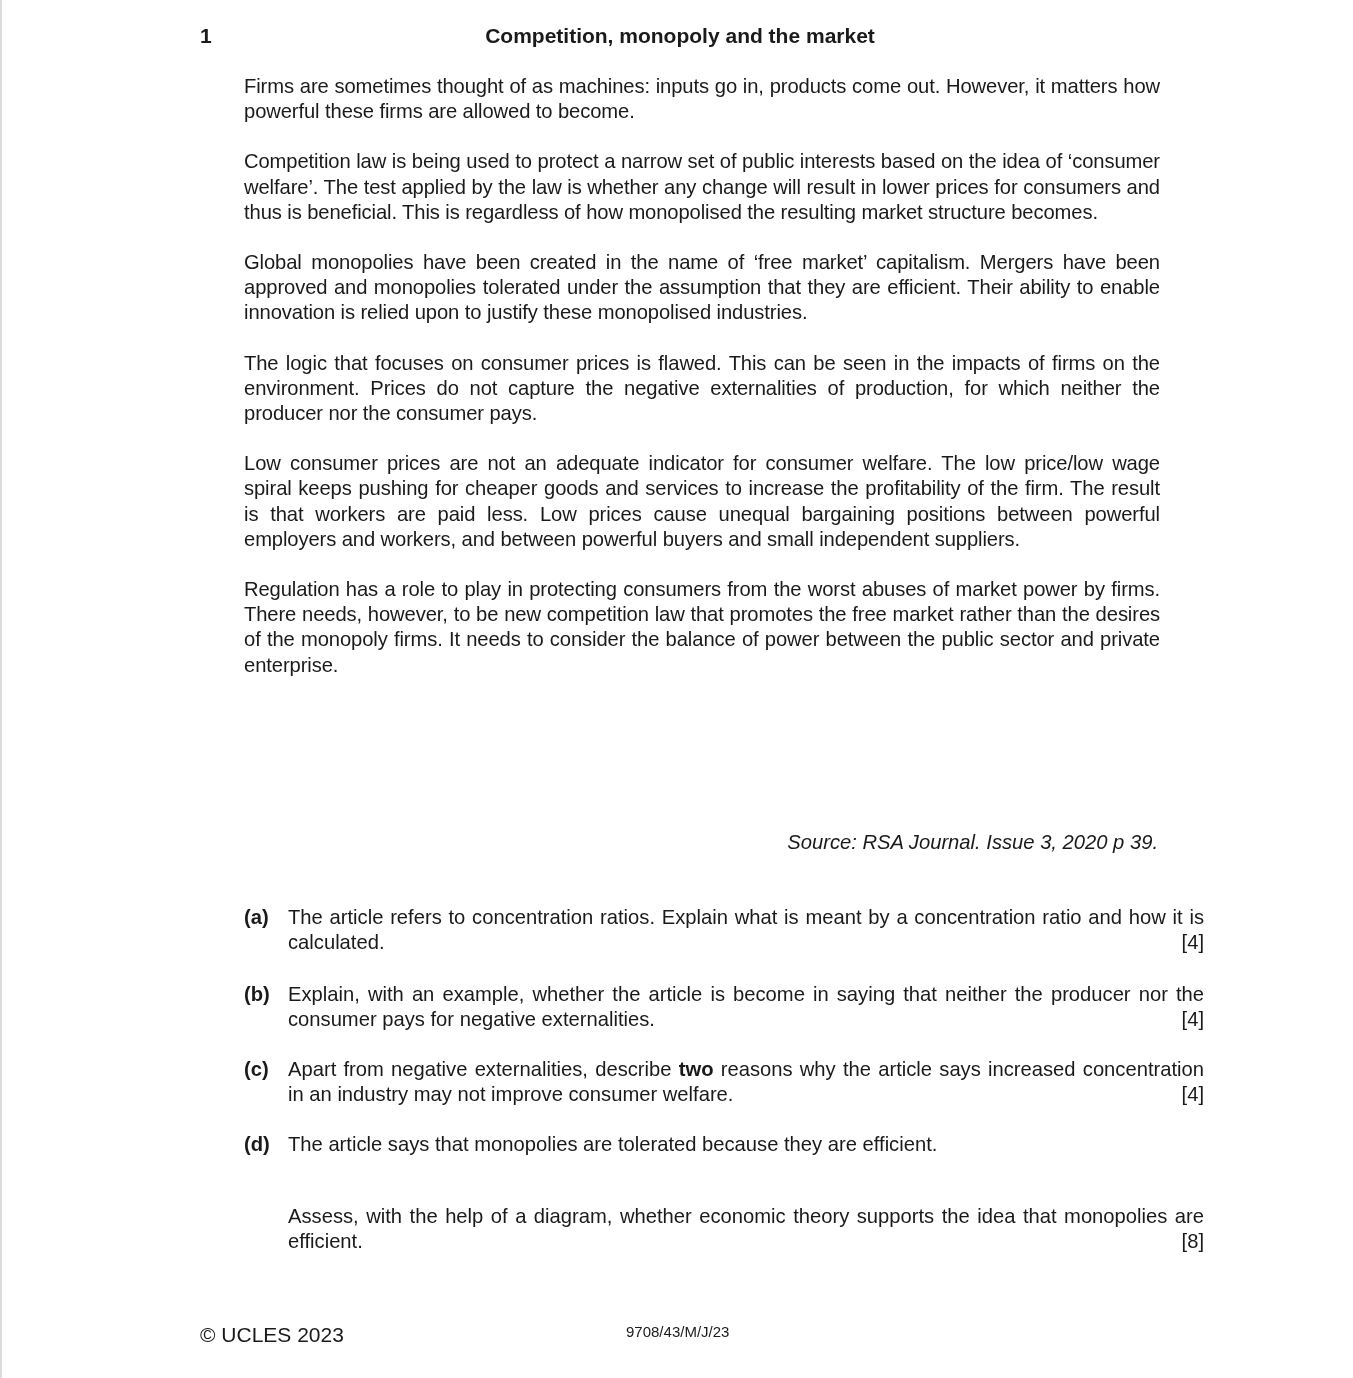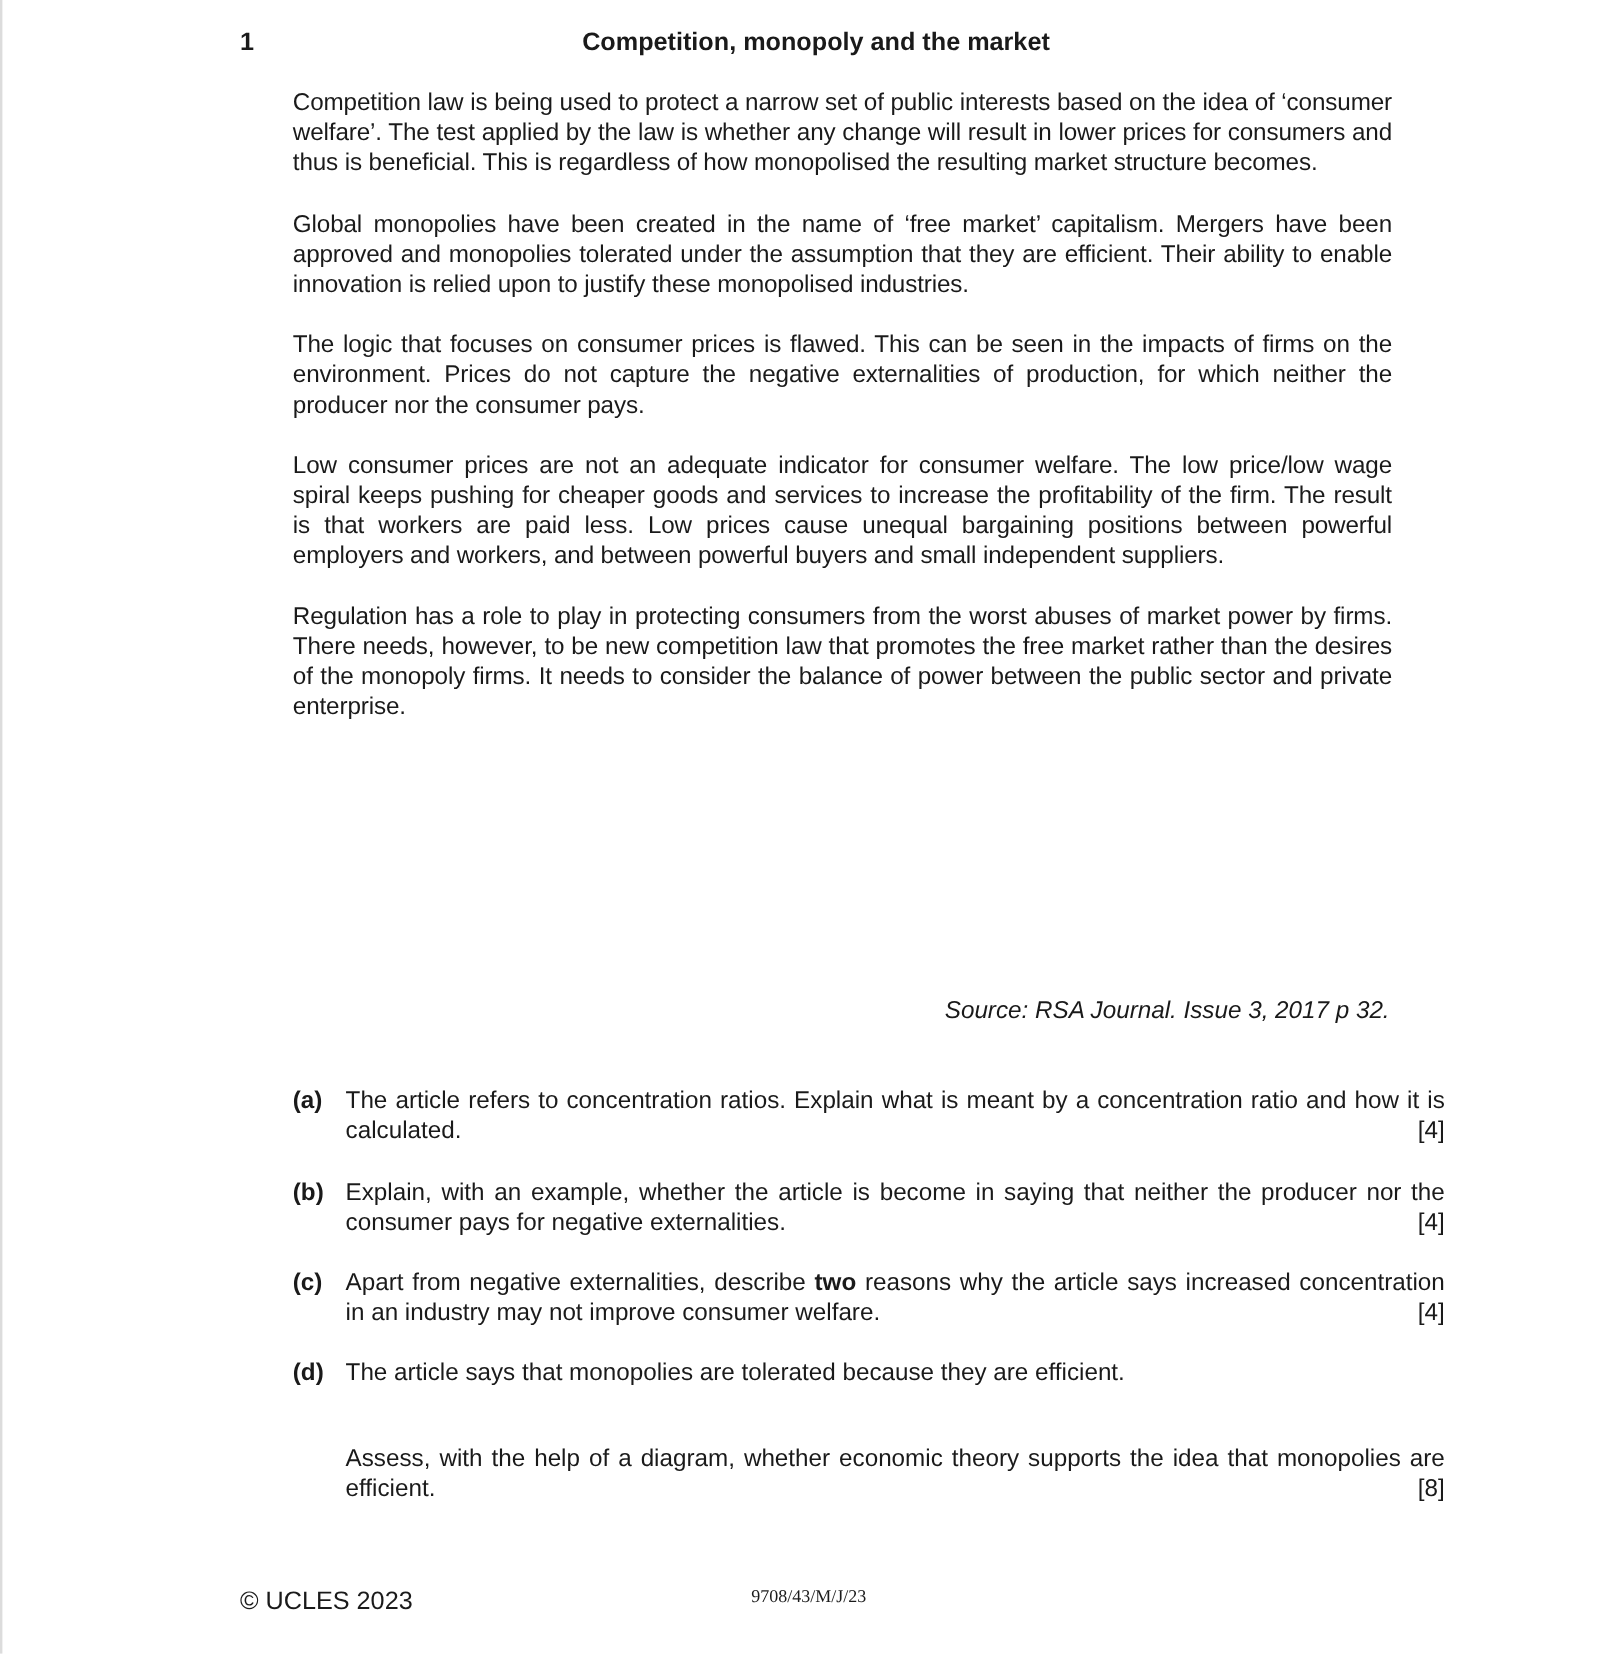--- a/index.html
+++ b/index.html
@@ -32,38 +32,39 @@
     .q .lbl { position: absolute; left: 0; top: 0; font-weight: bold; }
     .q .txt { text-align: justify; display: block; }
     .q .marks { position: absolute; right: 0; bottom: 0; }
     .q-a { top: 0; position: absolute; width: 916px; }
     .q-b { top: 77px; position: absolute; width: 916px; }
     .q-c { top: 152px; position: absolute; width: 916px; }
     .q-d { top: 227px; position: absolute; width: 916px; }
     .q-d2 { top: 279px; position: absolute; width: 916px; margin-top: 20px; }
     .q .txt { text-align-last: left; }
     .foot-left { position: absolute; left: 198px; top: 1323px; font-size: 21px; }
-    .foot-mid { position: absolute; left: 624px; top: 1323px; font-size: 15px; font-family: Liberation Serif, serif; }
+    .foot-mid { position: absolute; left: 624px; top: 1323px; font-size: 15px; }
     b { font-weight: bold; }
   </style>
 </head>
 <body>
 
 <div class="qnum">1</div>
 <div class="title">Competition, monopoly and the market</div>
 
 <div class="article">
+  <p>Firms are sometimes thought of as machines: inputs go in, products come out. However, it matters how powerful these firms are allowed to become.</p>
   <p>Competition law is being used to protect a narrow set of public interests based on the idea of ‘consumer welfare’. The test applied by the law is whether any change will result in lower prices for consumers and thus is beneficial. This is regardless of how monopolised the resulting market structure becomes.</p>
   <p>Global monopolies have been created in the name of ‘free market’ capitalism. Mergers have been approved and monopolies tolerated under the assumption that they are efficient. Their ability to enable innovation is relied upon to justify these monopolised industries.</p>
   <p>The logic that focuses on consumer prices is flawed. This can be seen in the impacts of firms on the environment. Prices do not capture the negative externalities of production, for which neither the producer nor the consumer pays.</p>
   <p>Low consumer prices are not an adequate indicator for consumer welfare. The low price/low wage spiral keeps pushing for cheaper goods and services to increase the profitability of the firm. The result is that workers are paid less. Low prices cause unequal bargaining positions between powerful employers and workers, and between powerful buyers and small independent suppliers.</p>
   <p>Regulation has a role to play in protecting consumers from the worst abuses of market power by firms. There needs, however, to be new competition law that promotes the free market rather than the desires of the monopoly firms. It needs to consider the balance of power between the public sector and private enterprise.</p>
 </div>
 
-<div class="source">Source: RSA Journal. Issue 3, 2017 p 32.</div>
+<div class="source">Source: RSA Journal. Issue 3, 2020 p 39.</div>
 
 <div class="questions">
   <div class="q q-a">
     <span class="lbl">(a)</span>
     <span class="txt">The article refers to concentration ratios. Explain what is meant by a concentration ratio and how it is calculated.</span>
     <span class="marks">[4]</span>
   </div>
   <div class="q q-b">
     <span class="lbl">(b)</span>
     <span class="txt">Explain, with an example, whether the article is become in saying that neither the producer nor the consumer pays for negative externalities.</span>

